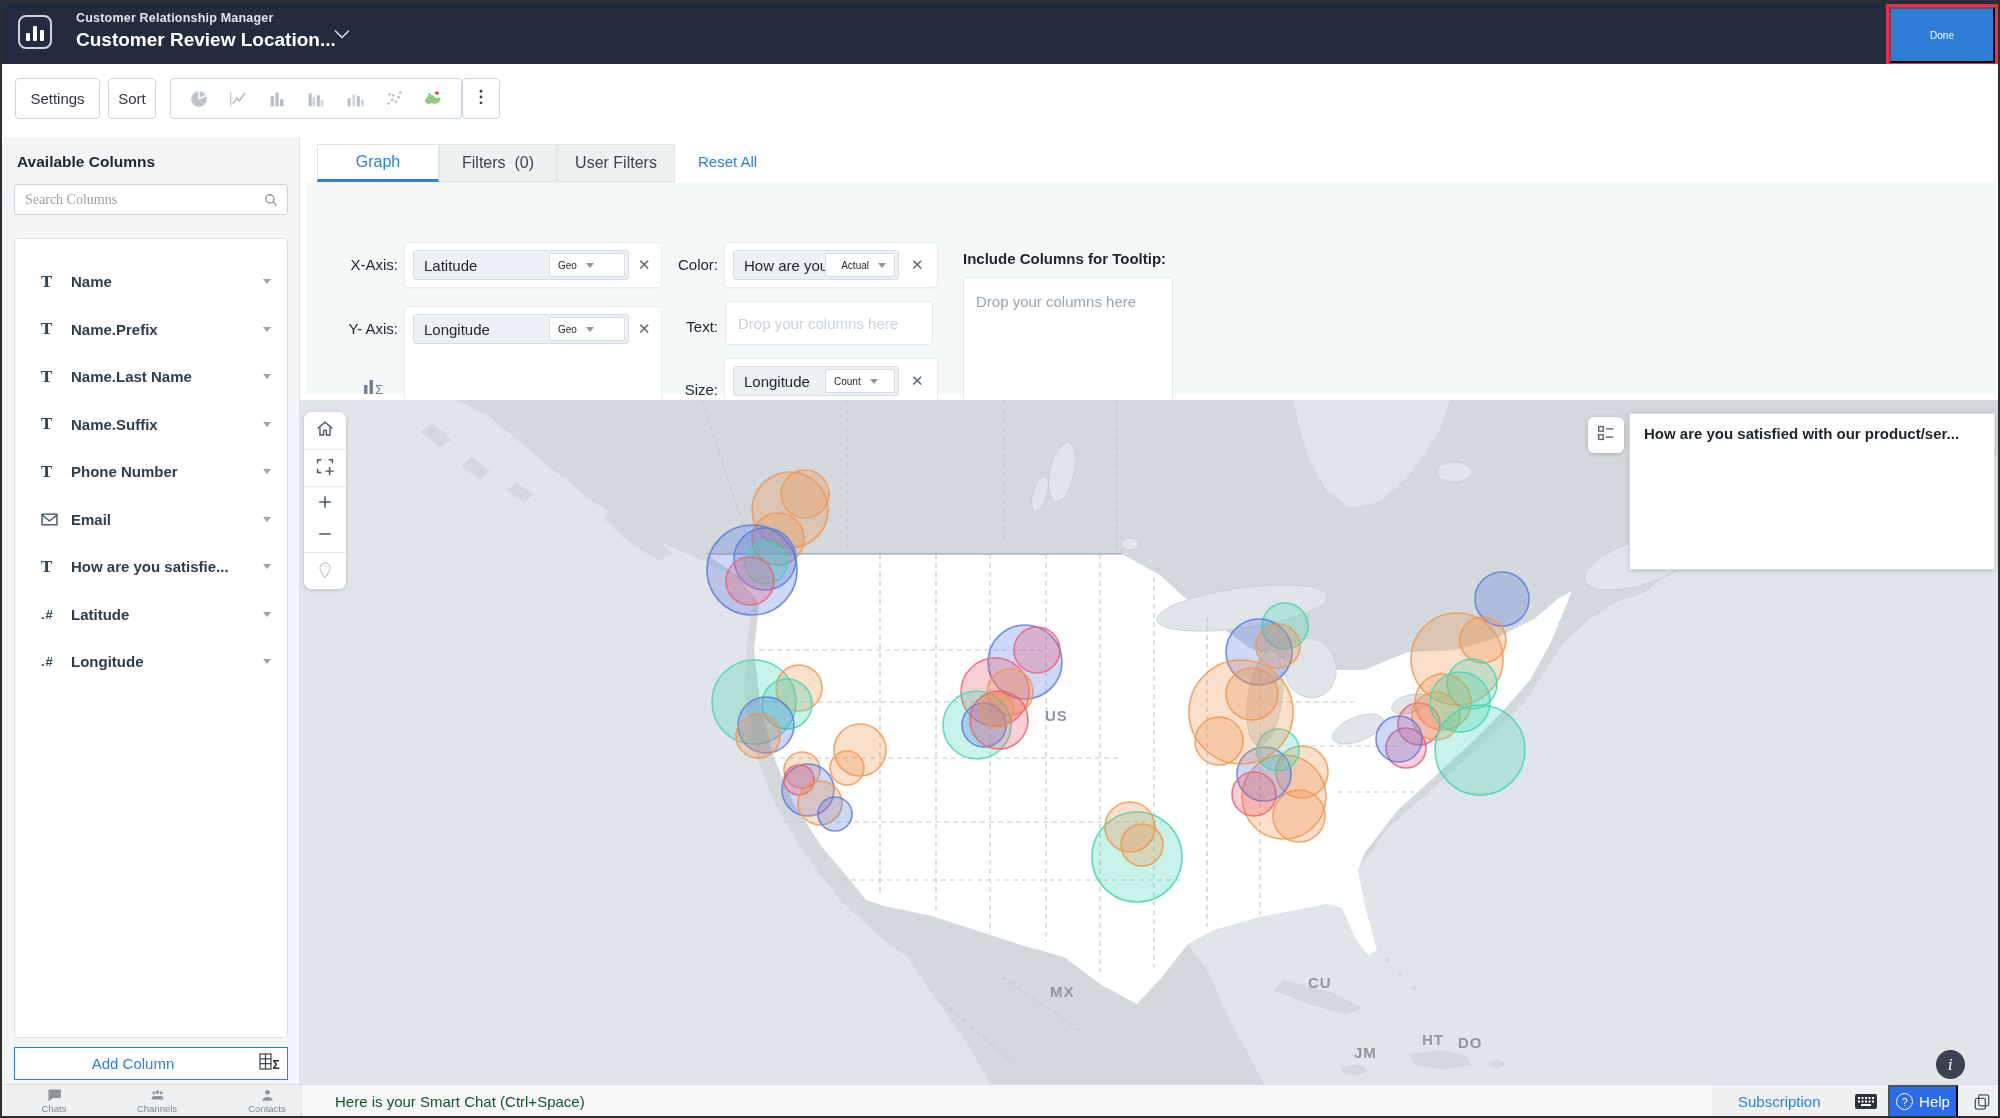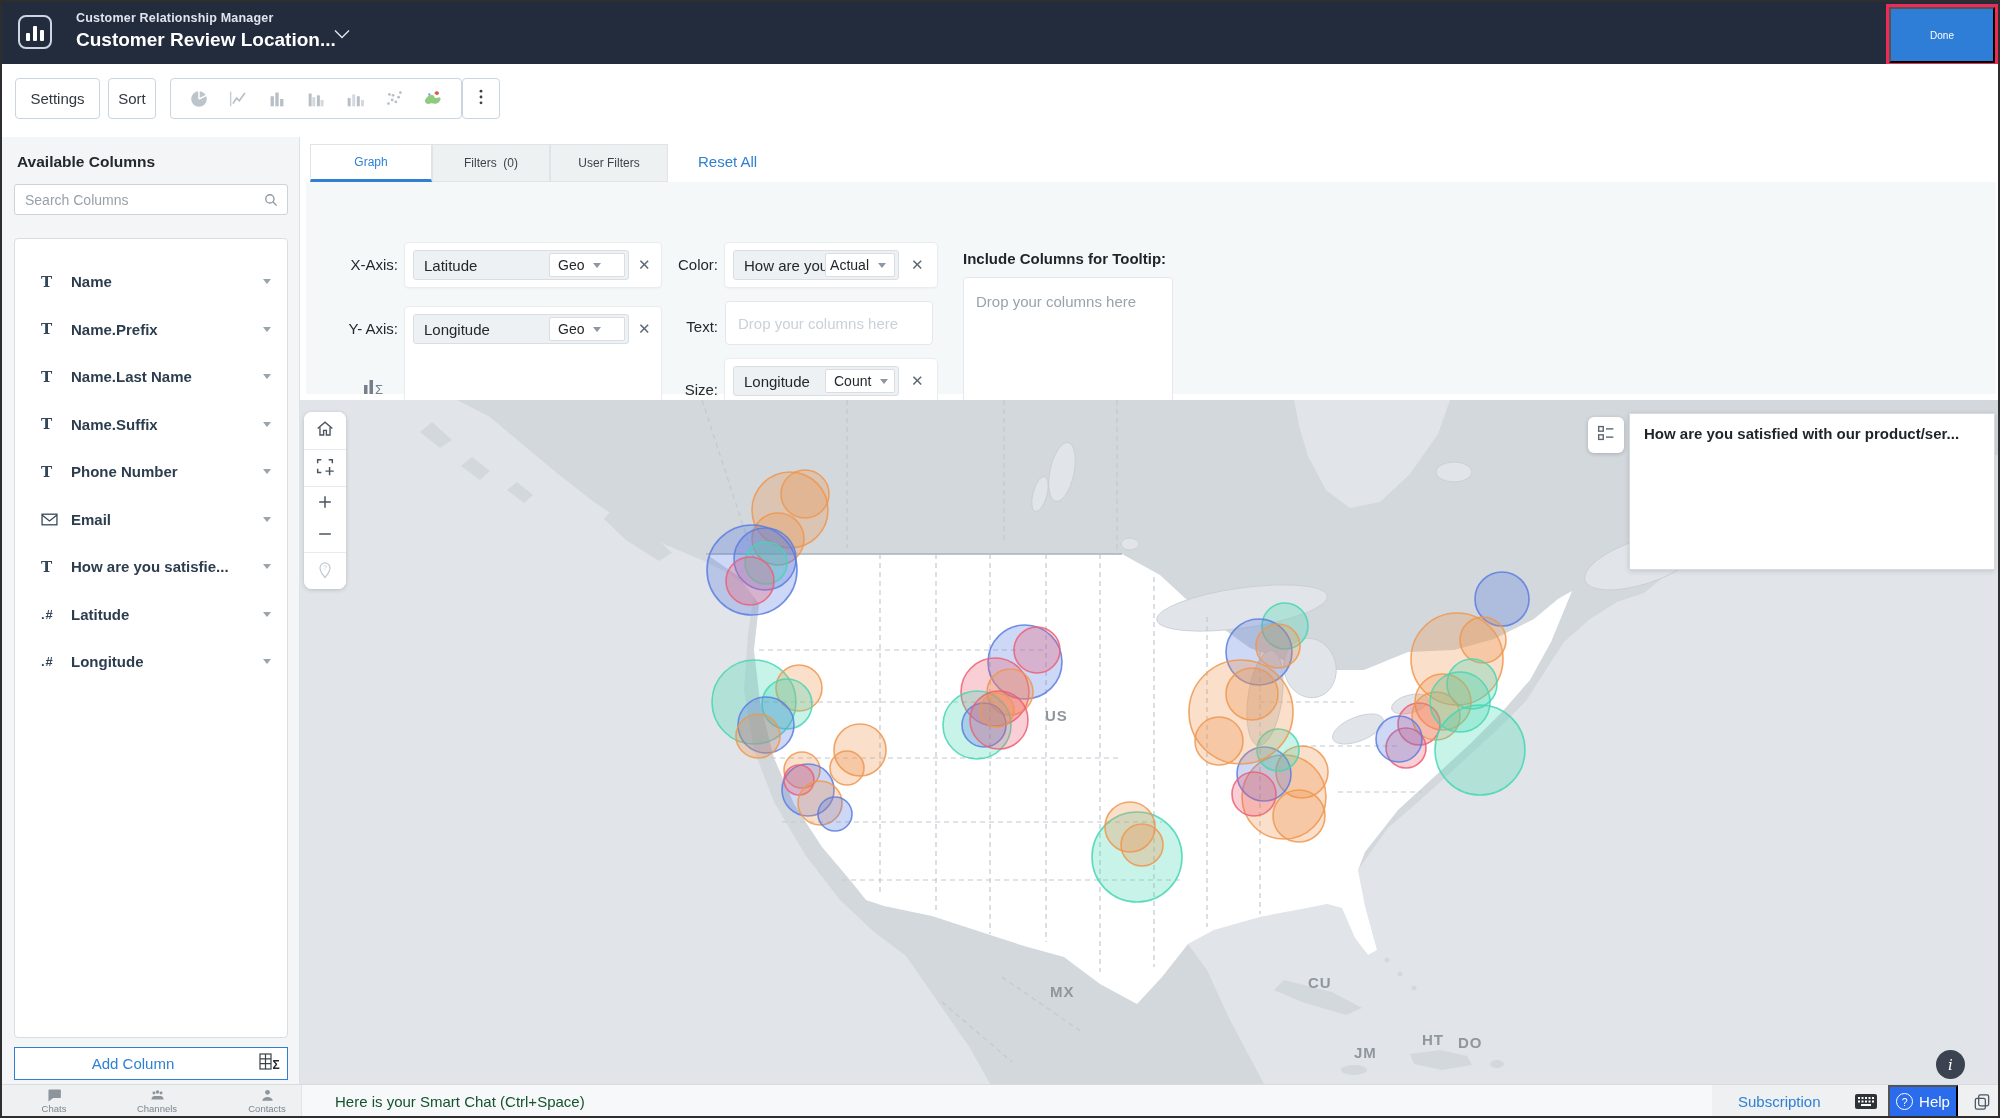--- a/index.html
+++ b/index.html
@@ -18,43 +18,43 @@
   .toolbar{position:absolute;left:0;top:62px;width:100%;height:73px;background:#fff;}
   .tbtn{position:absolute;top:14px;height:41px;box-sizing:border-box;border:1px solid #c9d5e0;border-radius:4px;background:#fff;display:flex;align-items:center;justify-content:center;font-size:15px;color:#333740;}
   .icon-group{position:absolute;left:168px;top:14px;width:292px;height:41px;box-sizing:border-box;border:1px solid #c9d5e0;border-radius:4px;display:flex;align-items:center;justify-content:space-around;padding:0 8px;}
   .ticon{width:24px;height:24px;display:inline-flex;align-items:center;justify-content:center;}
   .ticon svg{width:22px;height:22px;}
   .more-box{position:absolute;left:460px;top:14px;width:38px;height:41px;box-sizing:border-box;border:1px solid #c9d5e0;border-radius:4px;display:flex;align-items:center;justify-content:center;}
   
   .sidebar{position:absolute;left:0;top:135px;width:298px;height:947px;background:#f3f5f6;border-right:1px solid #dde2e6;box-sizing:border-box;padding-left:40px;}
   .sb-heading{position:absolute;left:15px;top:16px;font-size:15.5px;font-weight:700;color:#23282d;}
   .sb-search{position:absolute;left:12px;top:47px;width:274px;height:31px;box-sizing:border-box;background:#fff;border:1px solid #ccd3d9;border-radius:3px;}
-  .sb-search input{position:absolute;left:0;top:0;width:100%;height:100%;border:0;background:transparent;padding:0 30px 0 10px;font-size:14px;color:#3a4149;font-family:Liberation Sans, sans-serif;outline:none;box-sizing:border-box;}
+  .sb-search input{position:absolute;left:0;top:0;width:100%;height:100%;border:0;background:transparent;padding:0 30px 0 10px;font-size:14px;color:#3a4149;font-family:Liberation Serif, serif;outline:none;box-sizing:border-box;}
   .sb-search input::placeholder{color:#98a1a9;}
   .sb-search .sic{position:absolute;right:7px;top:6px;width:18px;height:18px;}
   .col-card{position:absolute;left:12px;top:101px;width:274px;height:800px;box-sizing:border-box;background:#fff;border:1px solid #d9dee3;border-radius:4px;padding-top:19px;overflow:hidden;}
   .col-row{height:47.5px;display:flex;align-items:center;padding:0 16px 0 26px;}
   .col-ic{width:30px;color:#33475a;display:inline-flex;align-items:center;}
   .t-ic{font-family:"DejaVu Serif",serif;font-weight:700;font-size:15px;}
   .n-ic{font-size:13px;font-weight:700;letter-spacing:1px;}
   .col-label{flex:1;font-size:15px;color:#2c3d4e;font-weight:600;}
   .caret{width:0;height:0;border-left:4.5px solid transparent;border-right:4.5px solid transparent;border-top:5.5px solid #9aa4ad;}
   .addcol{position:absolute;left:12px;top:910px;width:238px;height:33px;box-sizing:border-box;background:#fff;border:1.5px solid #2f80d4;display:flex;align-items:center;justify-content:center;color:#2f80d4;font-size:15px;font-family:inherit;}
   .addcol-ic{position:absolute;left:249px;top:910px;width:37px;height:33px;box-sizing:border-box;background:#fff;border:1.5px solid #2f80d4;border-left:0;display:flex;align-items:center;justify-content:center;}
   
   .main{position:absolute;left:298px;top:135px;width:1702px;height:947px;background:#fff;}
-  .tab{position:absolute;top:7px;height:38px;box-sizing:border-box;background:#eef1f2;border:1px solid #e0e4e7;display:flex;align-items:center;justify-content:center;font-size:12px;color:#3c434b;white-space:pre;}
+  .tab{position:absolute;top:7px;height:38px;box-sizing:border-box;background:#eef1f2;border:1px solid #e0e4e7;display:flex;align-items:center;justify-content:center;font-size:16px;color:#3c434b;white-space:pre;margin-left:7px;}
   .tab.active{background:#fff;border-bottom:3px solid #2f80d4;color:#2f80d4;}
   .reset-link{position:absolute;left:398px;top:16px;font-size:15px;color:#2f80d4;}
   .ctl-panel{position:absolute;left:6px;top:45px;width:1690px;height:212px;background:#f5f8f8;}
   .ctl-label{position:absolute;width:90px;text-align:right;font-size:15px;color:#23282d;}
   .fieldbox{position:absolute;background:#fff;border-radius:4px;box-shadow:0 0 0 1px #e9edf0,0 1px 3px rgba(0,0,0,.07);}
   .frow{position:absolute;left:8px;top:7px;height:30px;box-sizing:border-box;background:#eef1f4;border:1px solid #d8dee4;border-radius:3px;display:flex;align-items:center;}
   .fval{padding-left:10px;font-size:15px;color:#23282d;flex:1;}
-  .mode{position:absolute;right:3px;top:2px;bottom:2px;background:#fff;border:1px solid #d8dee4;border-radius:2px;display:flex;align-items:center;gap:9px;padding:0 8px;font-size:14px;color:#23282d;}
+  .mode{position:absolute;right:3px;top:2px;bottom:2px;background:#fff;border:1px solid #d8dee4;border-radius:2px;display:flex;align-items:center;gap:9px;padding:0 8px;font-size:10px;color:#23282d;}
   .mcaret{width:0;height:0;border-left:4px solid transparent;border-right:4px solid transparent;border-top:5px solid #8d97a1;}
   .clear-x{position:absolute;font-size:15px;color:#5d6771;line-height:1;}
   .dropbox{position:absolute;box-sizing:border-box;background:#fff;border:1px solid #e4e8ec;border-radius:4px;}
   .ph-pale{position:absolute;left:12px;top:13px;font-size:15px;color:#cad1d8;}
   .ph-gray{position:absolute;left:12px;top:15px;font-size:15px;color:#99a3ac;}
   .tt-head{position:absolute;left:657px;top:68px;font-size:15px;font-weight:700;color:#1f2428;}
   
   .map-wrap{position:absolute;left:0;top:263px;width:1702px;height:684px;}
   .mapctl{position:absolute;left:4px;top:275px;width:42px;background:#fff;border-radius:8px;box-shadow:0 1px 4px rgba(0,0,0,.18);overflow:hidden;}
   .mapctl .mbtn{width:42px;height:37px;display:flex;align-items:center;justify-content:center;background:#fff;border:0;}

